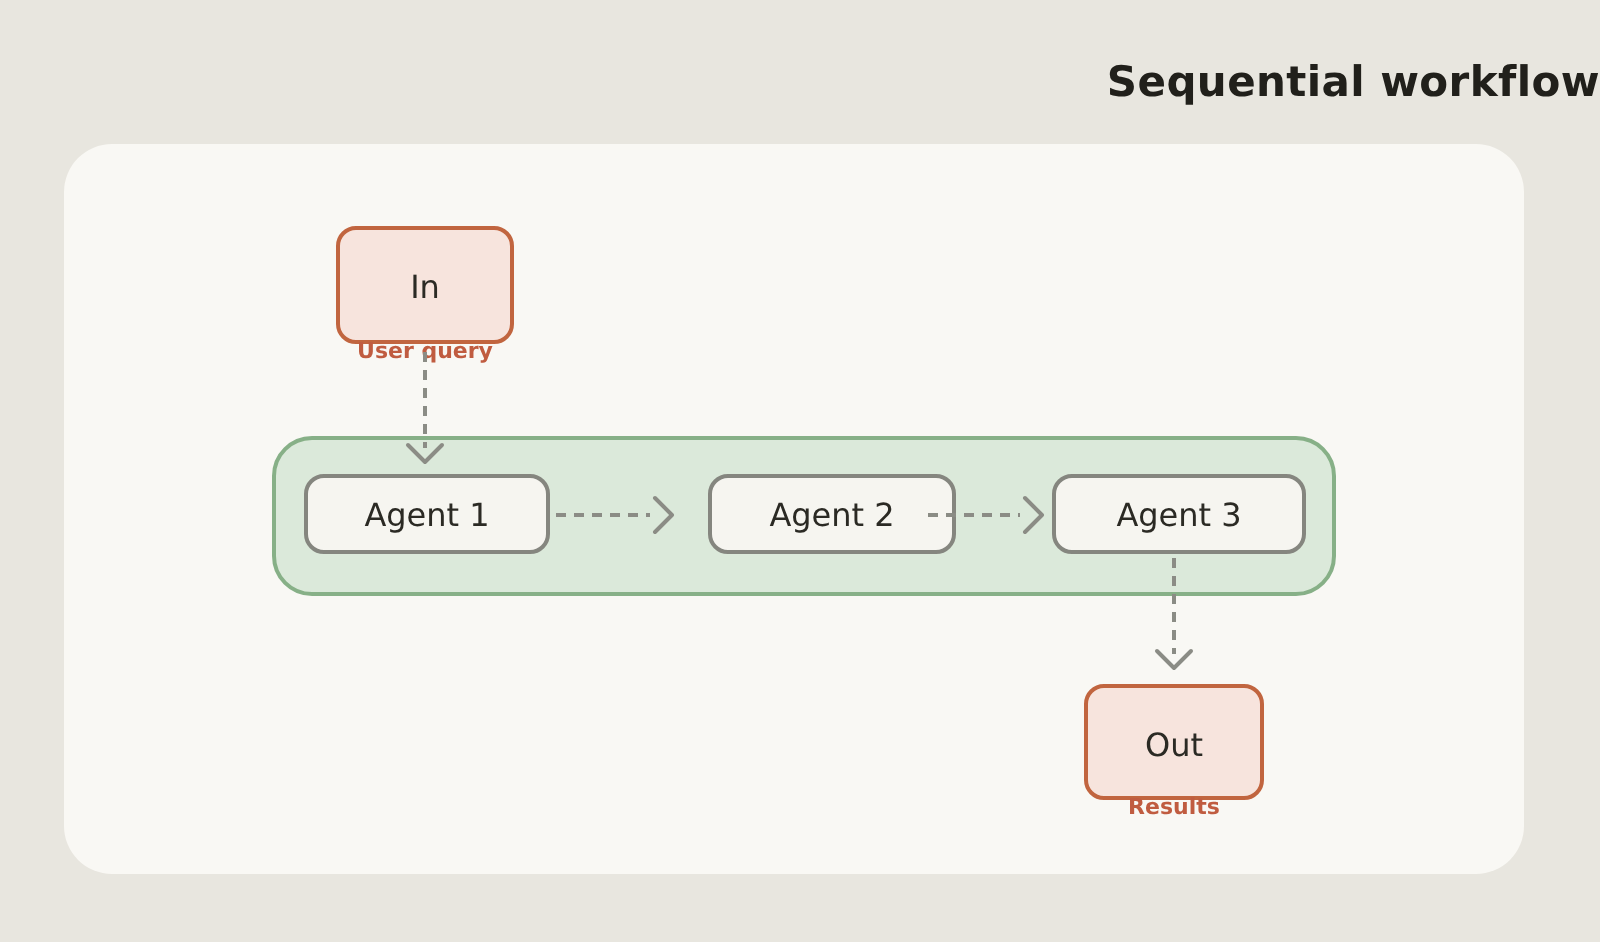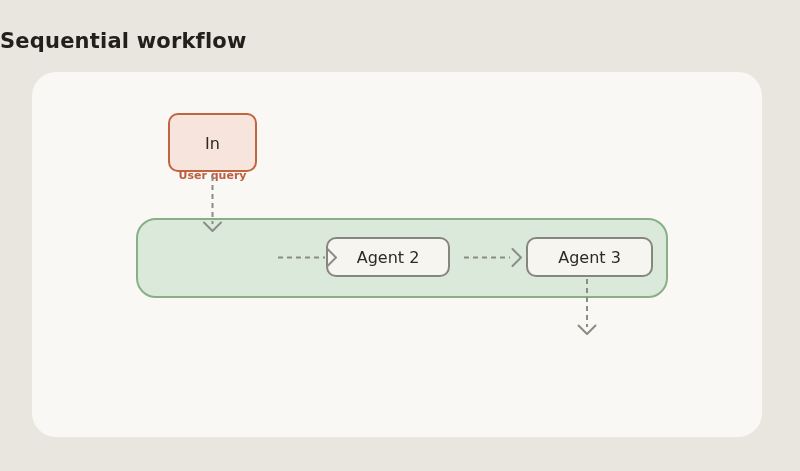--- a/index.html
+++ b/index.html
@@ -17,21 +17,21 @@
     position: relative;
     width: 800px;
     height: 471px;
   }
   .title {
     position: absolute;
     top: 29px;
     left: 0;
     width: 800px;
     margin: 0;
-    text-align: left;
+    text-align: right;
     font-size: 21px;
     font-weight: 700;
     letter-spacing: 0.2px;
     color: #21201b;
   }
   .card {
     position: absolute;
     left: 32px;
     top: 72px;
     width: 730px;
@@ -82,21 +82,21 @@
     background: #f6f5f0;
     border: 2px solid #85867f;
     top: 237px;
     height: 40px;
   }
   .agent-node .main-label {
     font-size: 16px;
     color: #2b2a24;
   }
   .agent-1 { left: 152px; width: 123px; }
-  .agent-2 { left: 326px; width: 124px; }
+  .agent-2 { left: 354px; width: 124px; }
   .agent-3 { left: 526px; width: 127px; }
   .arrows {
     position: absolute;
     left: 0;
     top: 0;
     pointer-events: none;
   }
   .arrows .dash {
     stroke: #8b8c85;
     stroke-width: 2;
@@ -120,27 +120,34 @@
 
   <div class="card"></div>
 
   <div class="node io-node node-in">
     <span class="main-label">In</span>
     <span class="sub-label">User query</span>
   </div>
 
   <div class="agents-lane"></div>
 
+  <div class="node agent-node agent-1">
+    <span class="main-label">Agent 1</span>
+  </div>
   <div class="node agent-node agent-2">
     <span class="main-label">Agent 2</span>
   </div>
   <div class="node agent-node agent-3">
     <span class="main-label">Agent 3</span>
   </div>
 
+  <div class="node io-node node-out">
+    <span class="main-label">Out</span>
+    <span class="sub-label">Results</span>
+  </div>
 
   <svg class="arrows" width="800" height="471" viewBox="0 0 800 471">
     <g>
       <line class="dash" x1="212.5" y1="176" x2="212.5" y2="224"></line>
       <polyline class="head" points="204,222.5 212.5,231 221,222.5"></polyline>
     </g>
     <g>
       <line class="dash" x1="278" y1="257.5" x2="325" y2="257.5"></line>
       <polyline class="head" points="327.5,249 336,257.5 327.5,266"></polyline>
     </g>

